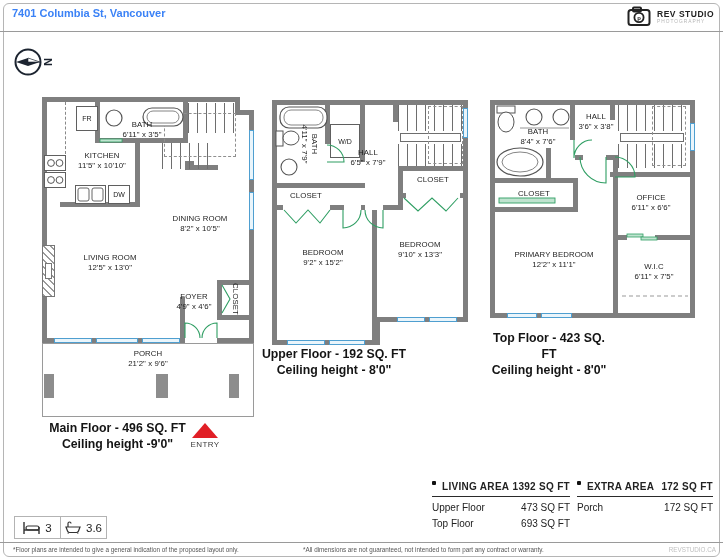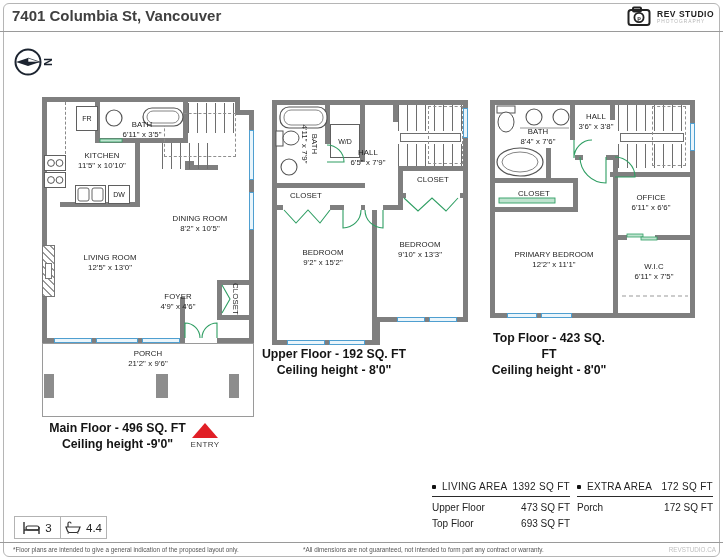--- a/index.html
+++ b/index.html
@@ -1,20 +1,20 @@
 <!DOCTYPE html>
 <html><head>
 <meta charset="utf-8">
 <style>
   html,body{margin:0;padding:0;background:#fff;}
   .page{position:relative;width:723px;height:560px;background:#fff;overflow:hidden;
         font-family:"Liberation Sans",sans-serif;color:#1c1c1c;}
   .frame{position:absolute;inset:3px;border:1px solid #b5b5b5;border-radius:6px;pointer-events:none;}
   .hline{position:absolute;left:0;width:723px;height:1px;background:#9a9a9a;}
-  .title{position:absolute;left:12px;top:7px;font-size:15px;font-weight:700;color:#404040;}
+  .title{position:absolute;left:12px;top:7px;font-size:11px;font-weight:700;color:#3b82f6;}
   .logo{position:absolute;right:9px;top:6px;display:flex;align-items:center;gap:4px;}
   .logo-name{font-size:8.5px;font-weight:800;letter-spacing:.5px;color:#222;line-height:1.2;}
   .logo-sub{font-size:4.8px;letter-spacing:1px;color:#b5b5b5;line-height:1.2;}
   .floor{position:absolute;}
   .w{position:absolute;background:#7f7f7f;}
   .win{position:absolute;background:#eaf5fb;border:1px solid #4f9fd0;box-sizing:border-box;}
   .stairsV{position:absolute;background-image:repeating-linear-gradient(90deg,#6e6e6e 0 1.1px,transparent 1.1px 9px);}
   .dashbox{position:absolute;border:1px dashed #8f8f8f;box-sizing:border-box;}
   .rail{position:absolute;background:#fff;border:1.1px solid #6e6e6e;box-sizing:border-box;}
   .rl{position:absolute;font-size:7.8px;line-height:1.25;text-align:center;color:#1c1c1c;
@@ -30,21 +30,21 @@
   .overlay{position:absolute;left:0;top:0;}
   .caption{position:absolute;font-size:12.3px;font-weight:700;color:#141414;text-align:center;line-height:1.3;}
   .entry-tri{position:absolute;width:0;height:0;border-left:13px solid transparent;
              border-right:13px solid transparent;border-bottom:15px solid #e11f26;}
   .entry-lbl{position:absolute;font-size:8px;color:#3c3c3c;letter-spacing:.4px;text-align:center;width:44px;}
   .stats{position:absolute;left:14px;top:516px;width:93px;height:23px;border:1px solid #b3b3b3;
          display:flex;box-sizing:border-box;}
   .stats .cell{flex:1;display:flex;align-items:center;justify-content:center;gap:5px;font-size:11.5px;color:#222;}
   .stats .cell + .cell{border-left:1px solid #b3b3b3;}
   .sumcol{position:absolute;top:479px;font-size:10px;color:#222;}
-  .sumhead{display:flex;align-items:center;font-weight:400;border-bottom:1.6px solid #2a2a2a;
+  .sumhead{display:flex;align-items:flex-start;font-weight:700;border-bottom:1.6px solid #2a2a2a;
            padding:2px 0 4px;font-size:10px;letter-spacing:.3px;}
   .dot{width:4px;height:4px;background:#111;border-radius:1px;margin-right:6px;flex:0 0 auto;}
   .sumhead .tot{margin-left:auto;}
   .sumrow{display:flex;justify-content:space-between;padding-top:5px;}
   .note{position:absolute;top:546px;font-size:6.3px;color:#555;}
   .brand{position:absolute;top:546px;font-size:6.3px;color:#c0c0c0;text-align:right;}
 </style>
 </head>
 <body>
 
@@ -151,21 +151,21 @@
         <span>6'11" x 3'5"</span>
       </div>
     <div class="rl" style="left:158px;top:127px">
         <span>DINING ROOM</span>
         <span>8'2" x 10'5"</span>
       </div>
     <div class="rl" style="left:68px;top:166px">
         <span>LIVING ROOM</span>
         <span>12'5" x 13'0"</span>
       </div>
-    <div class="rl" style="left:136px;top:205px">
+    <div class="rl" style="left:152px;top:205px">
         <span>FOYER</span>
         <span>4'9" x 4'6"</span>
       </div>
     <div class="rl vert" style="left:193px;top:202px">
         <span>CLOSET</span>
       </div>
     <div class="rl" style="left:106px;top:262px">
         <span>PORCH</span>
         <span>21'2" x 9'6"</span>
       </div>
@@ -336,21 +336,21 @@
         <rect x="3" y="4" width="13" height="4" rx="2" fill="none" stroke="#333" stroke-width="1.2"></rect>
       </svg>
       <span>3</span>
     </div>
     <div class="cell">
       <svg width="16" height="13" viewBox="0 0 16 13">
         <path d="M1 6 H15 L13.5 10 Q13 11.5 11.5 11.5 H4.5 Q3 11.5 2.5 10 Z" fill="none" stroke="#333" stroke-width="1.2"></path>
         <path d="M3 6 V2.5 Q3 1 4.5 1 Q6 1 6 2.5" fill="none" stroke="#333" stroke-width="1.2"></path>
         <path d="M3.5 12.5 L2.5 13 M12.5 12.5 L13.5 13" stroke="#333" stroke-width="1"></path>
       </svg>
-      <span>4.4</span>
+      <span>3.6</span>
     </div>
   </div>
 
   <div class="sumcol" style="left:432px;width:138px">
     <div class="sumhead">
       <span class="dot"></span>
       <span>LIVING AREA</span>
       <span class="tot">1392 SQ FT</span>
     </div>
     <div class="sumrow">

